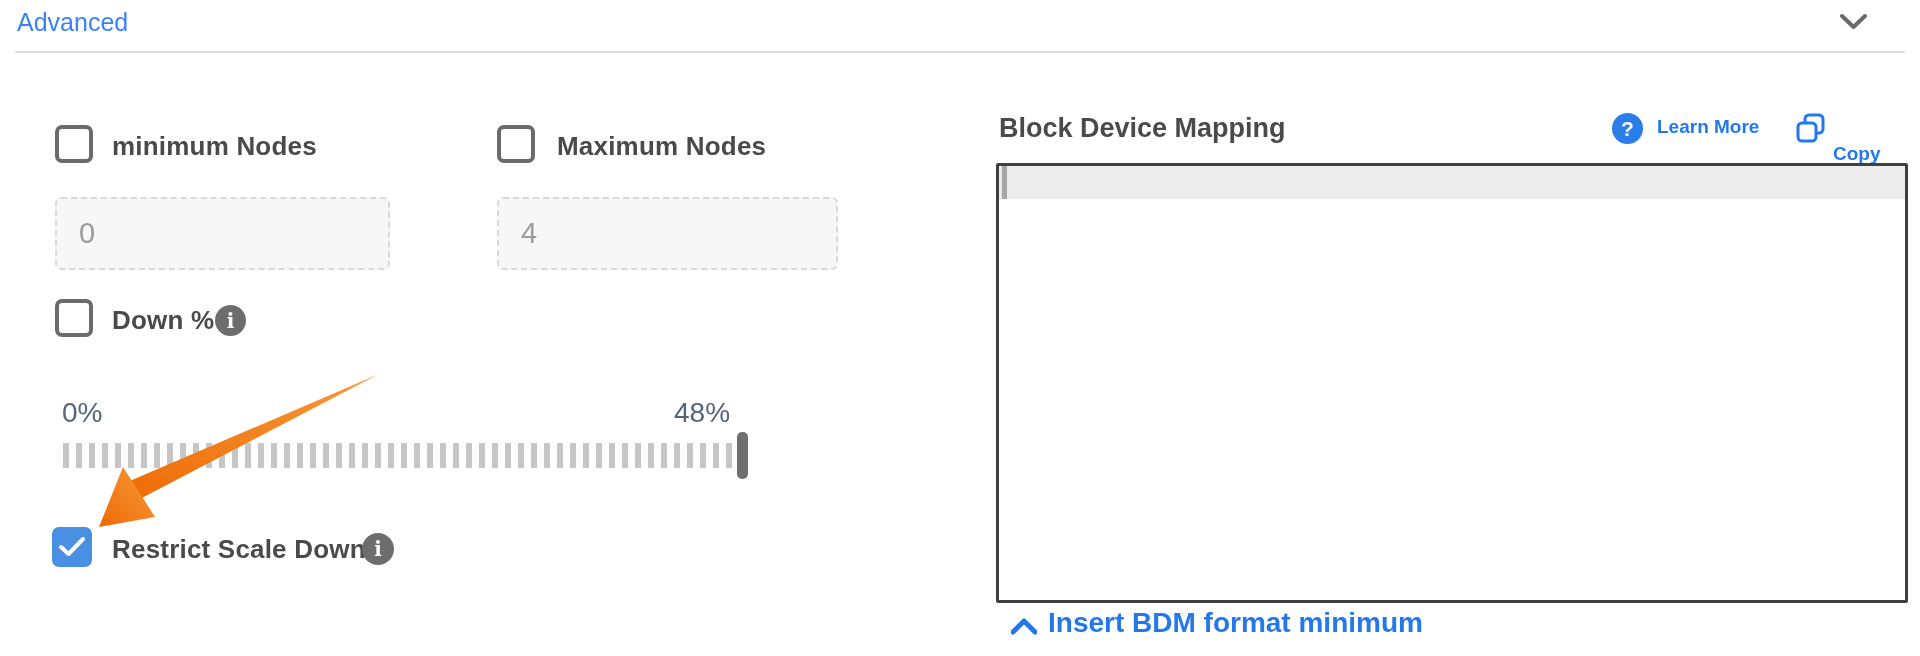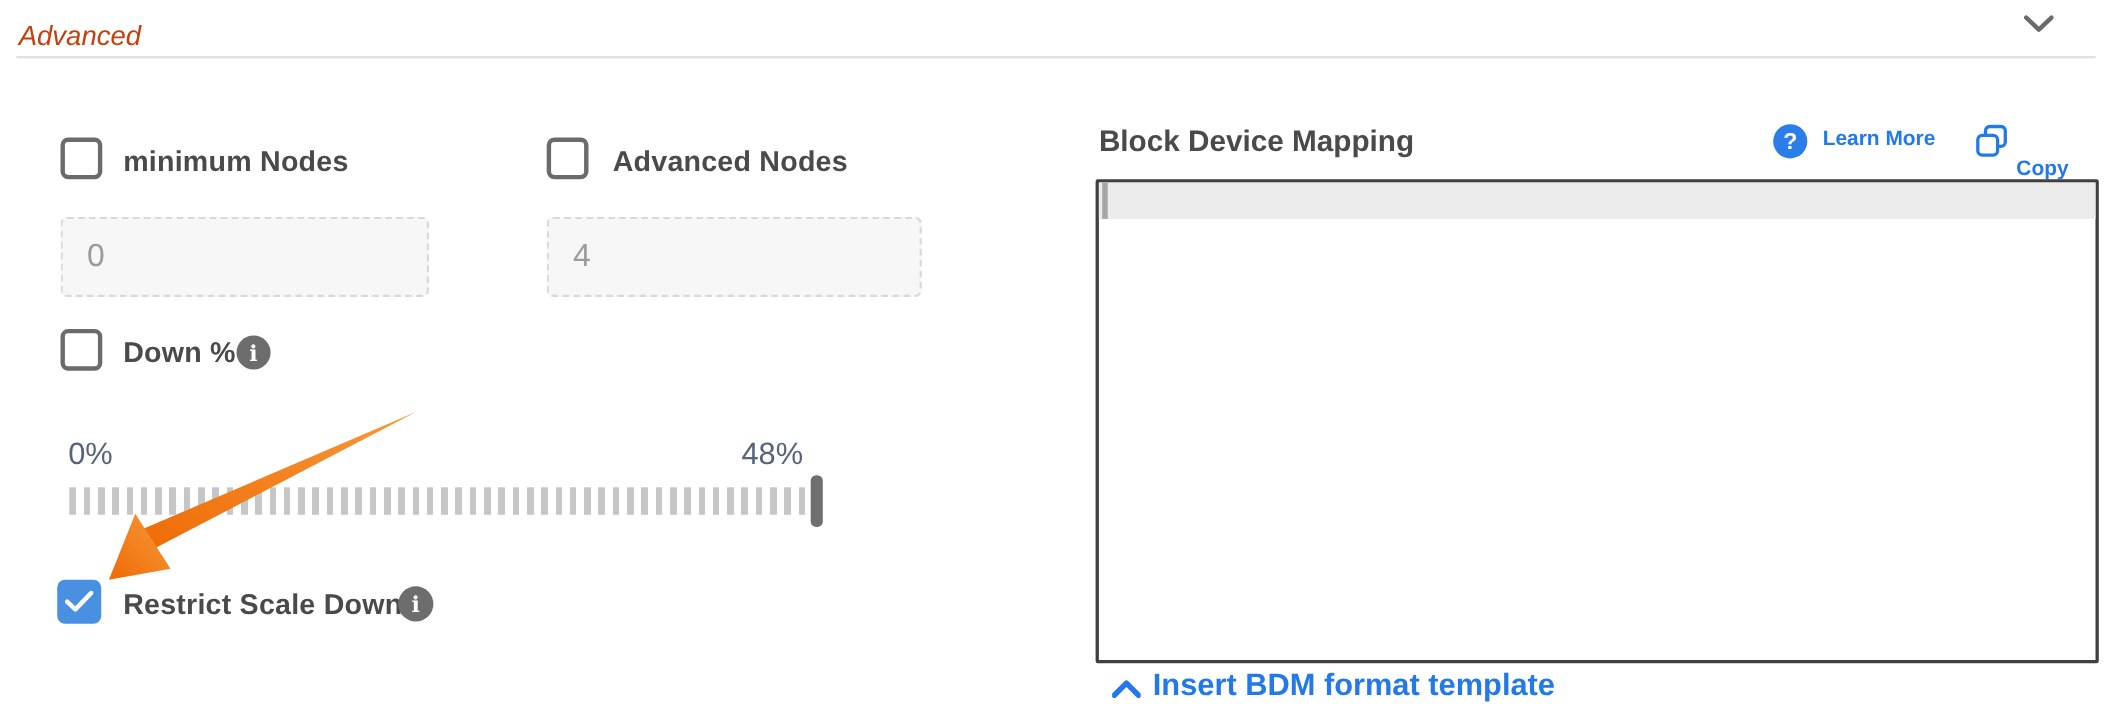--- a/index.html
+++ b/index.html
@@ -7,22 +7,22 @@
   body {
     font-family: "Liberation Sans", "DejaVu Sans", sans-serif;
     width: 1920px; height: 656px; overflow: hidden;
   }
   #stage { position: relative; width: 1920px; height: 656px; background: #fff; }
 
   .abs { position: absolute; }
 
   
   .panel-title {
-    left: 17px; top: 19px;
-    font-size: 25px; font-weight: 500; color: #c2410c; font-style: italic;
+    left: 17px; top: 8px;
+    font-size: 25px; font-weight: 500; color: #3b82f6;
   }
   .header-chevron { left: 1840px; top: 13px; }
   .divider { left: 15px; top: 51px; width: 1890px; height: 2px; background: #dfdfdf; }
 
   
   .checkbox {
     width: 38px; height: 38px;
     border: 4px solid #6b6b6b; border-radius: 7px;
     background: #fff; cursor: pointer;
   }
@@ -98,21 +98,21 @@
     <svg width="27" height="18" viewBox="0 0 27 18">
       <polyline points="2,3 13.5,14 25,3" fill="none" stroke="#6a6a6a" stroke-width="4" stroke-linecap="round" stroke-linejoin="round"></polyline>
     </svg>
   </div>
   <div class="abs divider"></div>
 
   <div class="abs checkbox" style="left:55px; top:125px;"></div>
   <div class="abs cb-label" style="left:112px; top:131px;">minimum Nodes</div>
 
   <div class="abs checkbox" style="left:497px; top:125px;"></div>
-  <div class="abs cb-label" style="left:557px; top:131px;">Advanced Nodes</div>
+  <div class="abs cb-label" style="left:557px; top:131px;">Maximum Nodes</div>
 
   <input class="abs dashed-input" style="left: 55px; top: 197px; width: 335px; height: 73px;" value="0">
   <input class="abs dashed-input" style="left: 497px; top: 197px; width: 341px; height: 73px;" value="4">
 
   <div class="abs checkbox" style="left:55px; top:299px;"></div>
   <div class="abs cb-label" style="left:112px; top:305px;">Down %</div>
   <div class="abs info-icon" style="left:215px; top:305px;">
     <span>i</span>
   </div>
 
@@ -161,15 +161,15 @@
     <div class="bdm-active-line"></div>
     <div class="bdm-cursor"></div>
     <span></span>
   </div>
 
   <div class="abs" style="left:1011px; top:618px;">
     <svg width="26" height="17" viewBox="0 0 26 17">
       <polyline points="2,14 13,3 24,14" fill="none" stroke="#2379e9" stroke-width="5" stroke-linecap="round" stroke-linejoin="round"></polyline>
     </svg>
   </div>
-  <a class="abs insert-link-label" style="left:1048px; top:607px;">Insert BDM format template</a>
+  <a class="abs insert-link-label" style="left:1048px; top:607px;">Insert BDM format minimum</a>
 
 </div>
 
 </body></html>

